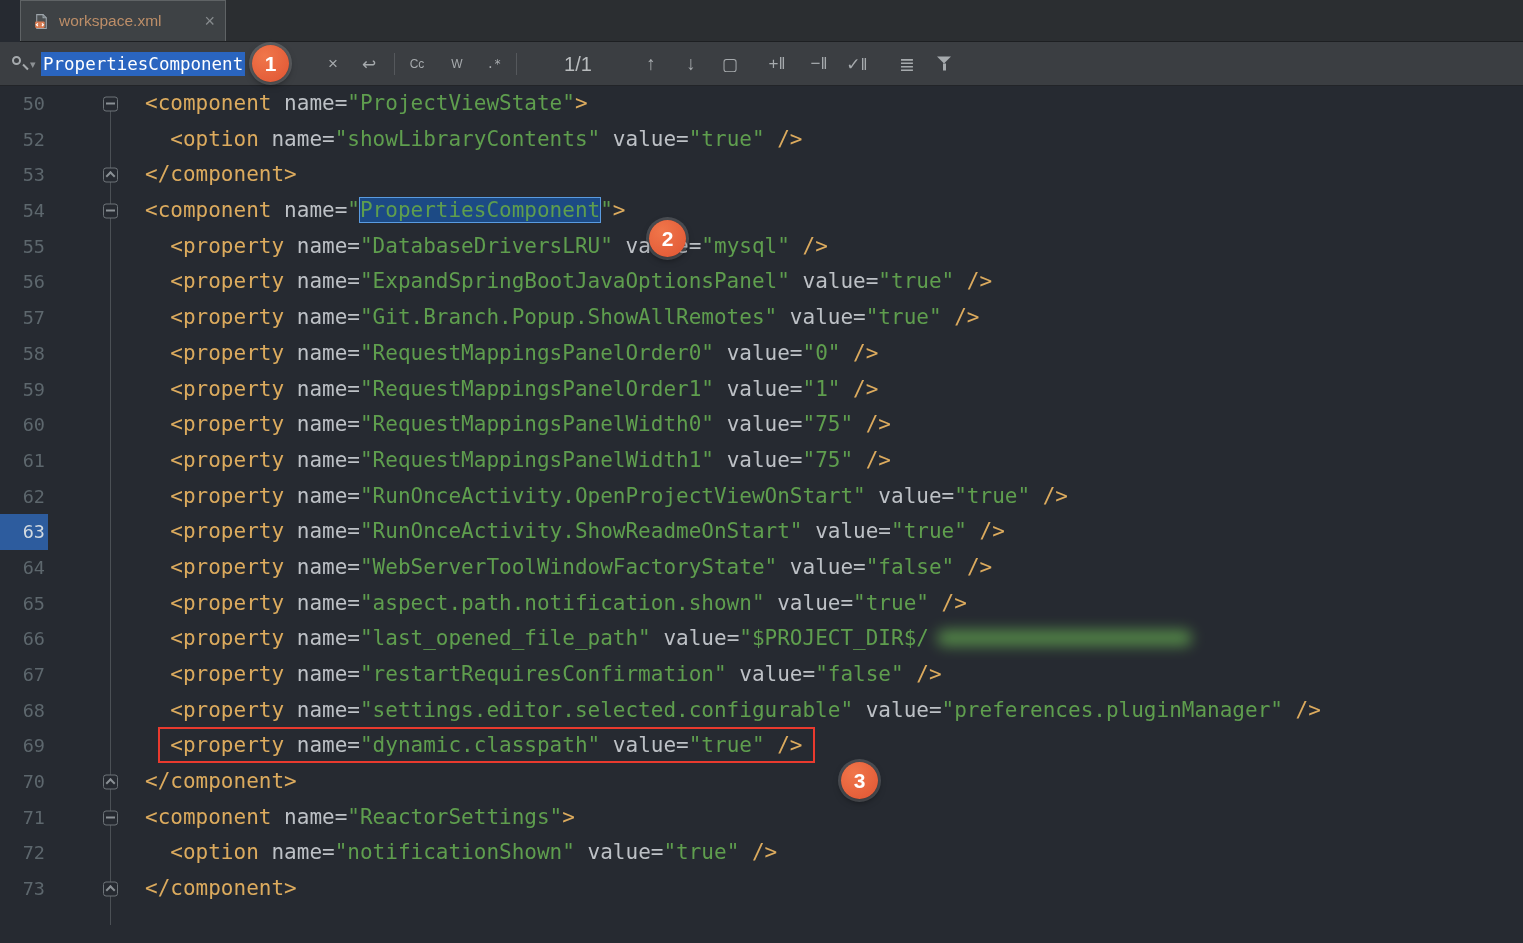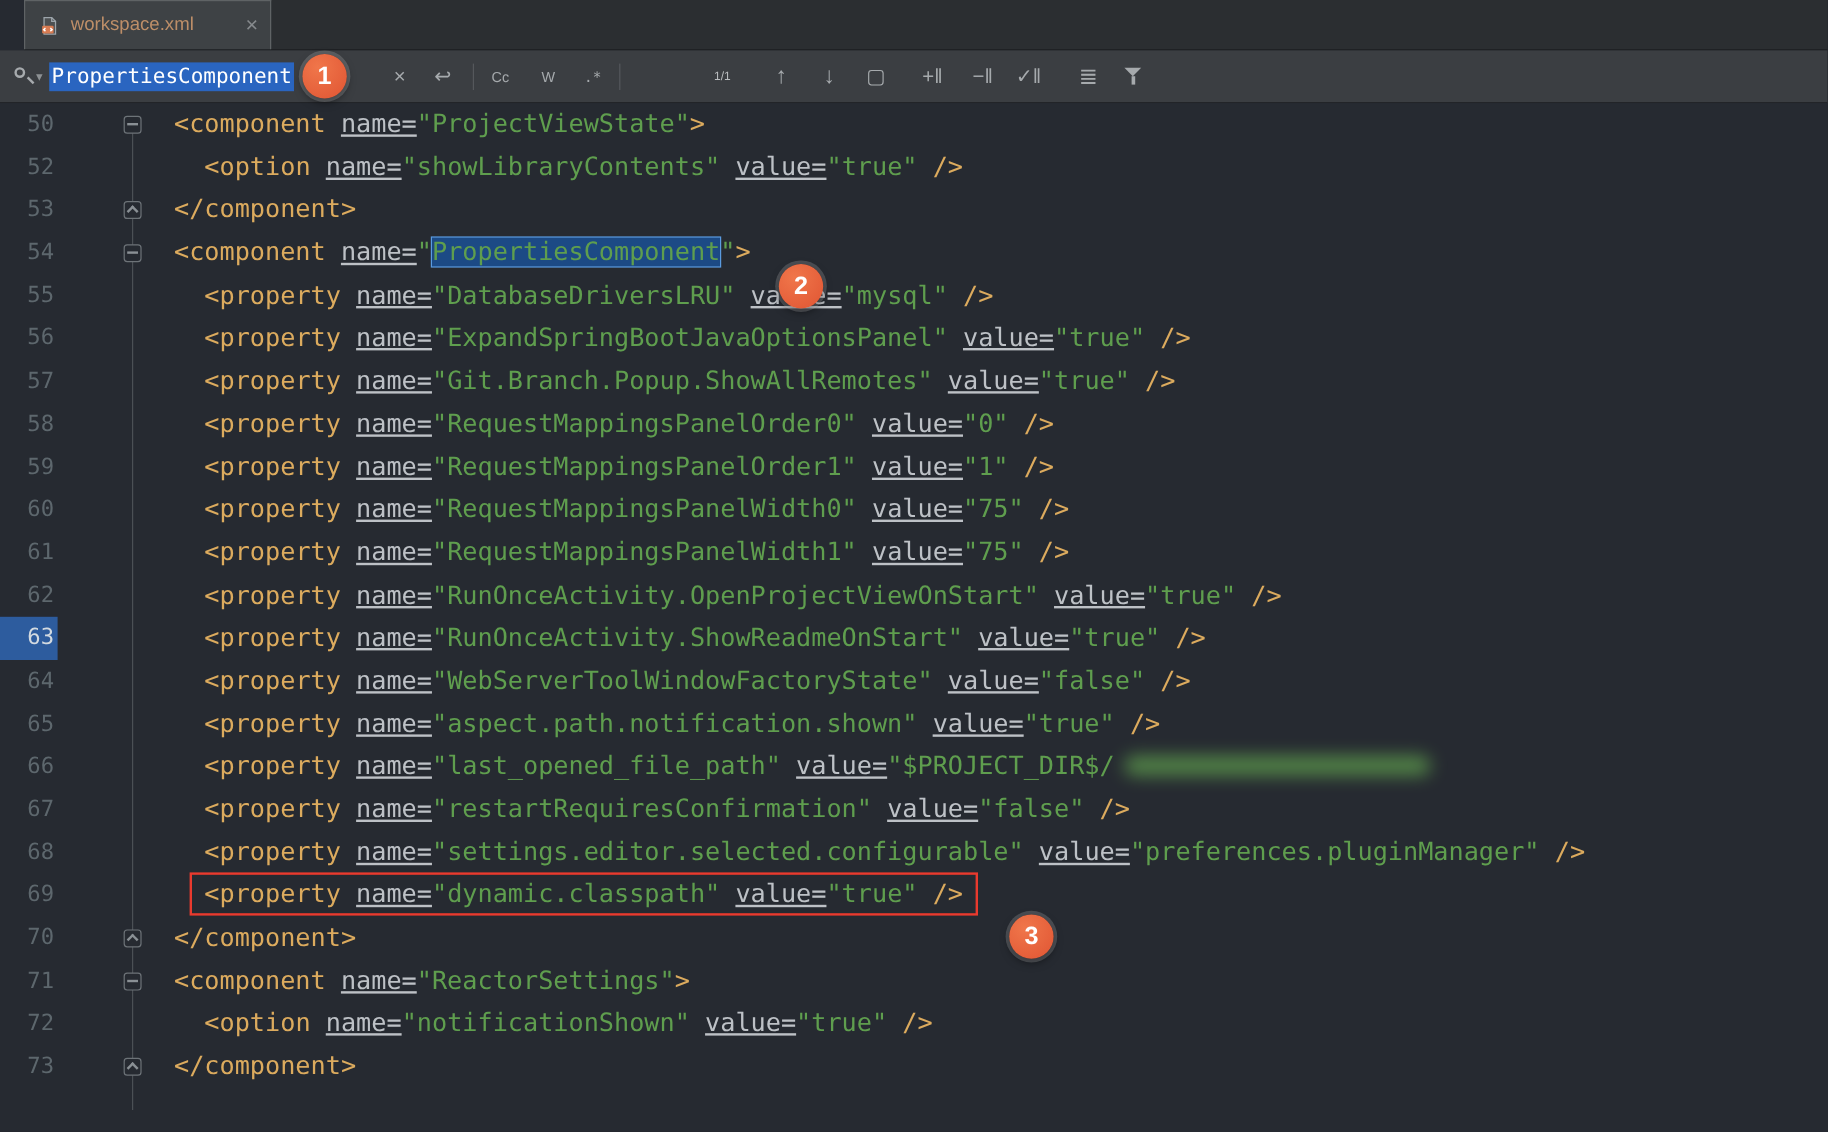--- a/index.html
+++ b/index.html
@@ -28,21 +28,21 @@
   .mag{left:12px; width:18px; height:18px;}
   .mag-c{position:absolute; left:0; top:1px; width:9px; height:9px; border:2px solid #a6aaad; border-radius:50%;}
   .mag-h{position:absolute; left:10px; top:11px; width:7px; height:2px; background:#a6aaad; transform:rotate(45deg);}
   .mag-caret{left:30px; color:#8d9194; font-size:11px;}
   .query{left:41px; background:var(--selection); color:#ffffff; padding:2px 2px;
          font:17.5px "DejaVu Sans Mono", monospace; white-space:pre;}
   .pos-clear{left:316px;} .pos-ml{left:352px;}
   .d1{left:394px;}
   .pos-cc{left:400px;} .pos-w{left:440px;} .pos-rx{left:477px; font-family:"DejaVu Sans Mono",monospace;}
   .d2{left:516px;}
-  .count{left:572px; width:60px; text-align:center; color:#b9bcbe; font-size:10px;}
+  .count{left:548px; width:60px; text-align:center; color:#b9bcbe; font-size:20px;}
   .pos-prev{left:634px; font-size:19px;} .pos-next{left:674px; font-size:19px;}
   .pos-box{left:713px;} .pos-add{left:760px;} .pos-rem{left:802px;} .pos-sel{left:840px;} .pos-struct{left:890px; font-size:19px;}
   .funnel{left:936px; width:16px; height:15px; cursor:pointer;}
   .f-tri{display:block; width:0; height:0; margin:0 auto; border-left:7px solid transparent;
          border-right:7px solid transparent; border-top:7px solid #a6aaad;}
   .f-stem{display:block; width:3px; height:7px; margin:0 auto; background:#a6aaad;}
 
   
   .editor{position:relative; height:857px; background:var(--editor-bg);
           font:21px/35.7px "DejaVu Sans Mono", monospace; cursor:text;}
@@ -50,21 +50,21 @@
   .row{display:flex; height:35.7px; line-height:35.7px;align-items:center;}
   .ln{flex:none; width:48px; text-align:right; padding-right:3px; color:#5d676d; font-size:18.5px; cursor:pointer;}
   .ln.lnhl{background:var(--gutter-hl); color:#d3dae0;}
   .foldcol{flex:none; width:97px; position:relative;}
   .marker{position:absolute; left:55px; top:50%; transform:translateY(-50%); width:15px; height:15px;
           border:1px solid #6d7378; border-radius:3px; background:var(--editor-bg); z-index:2; cursor:pointer;}
   .minus{display:block; width:9px; height:2px; background:#8a9095; margin:5.5px auto 0;}
   .chev{display:block; width:7px; height:7px; border-left:2px solid #8a9095; border-top:2px solid #8a9095;
         transform:rotate(45deg); margin:4px auto 0;}
   .codeline{white-space:pre; flex:1;}
-  .tag{color:var(--tag);} .attr{color:var(--attr);text-decoration:underline;} .str{color:var(--string);} .plain{color:var(--attr);}
+  .tag{color:var(--tag);} .attr{color:var(--attr);} .str{color:var(--string);} .plain{color:var(--attr);}
   .hlmatch{background:var(--match-bg); box-shadow:0 0 0 1px var(--match-border);}
   .redbox{border:2px solid var(--red-box); padding:4px 10px; margin-left:-12px;}
   .redacted{display:inline-block; width:255px; height:16px; margin-left:8px; border-radius:8px;
             background:var(--string); opacity:.8; filter:blur(7px); transform:translateY(1px);}
 
   
   .badge{position:absolute; width:37px; height:37px; border-radius:50%;
          background:radial-gradient(circle at 35% 30%, #f0764a, var(--badge));
          color:#fff; font:bold 21px/37px "Liberation Sans", sans-serif; text-align:center;
          box-shadow:0 0 0 3px rgba(240,240,240,.18), 0 3px 7px rgba(0,0,0,.5); z-index:10;}

